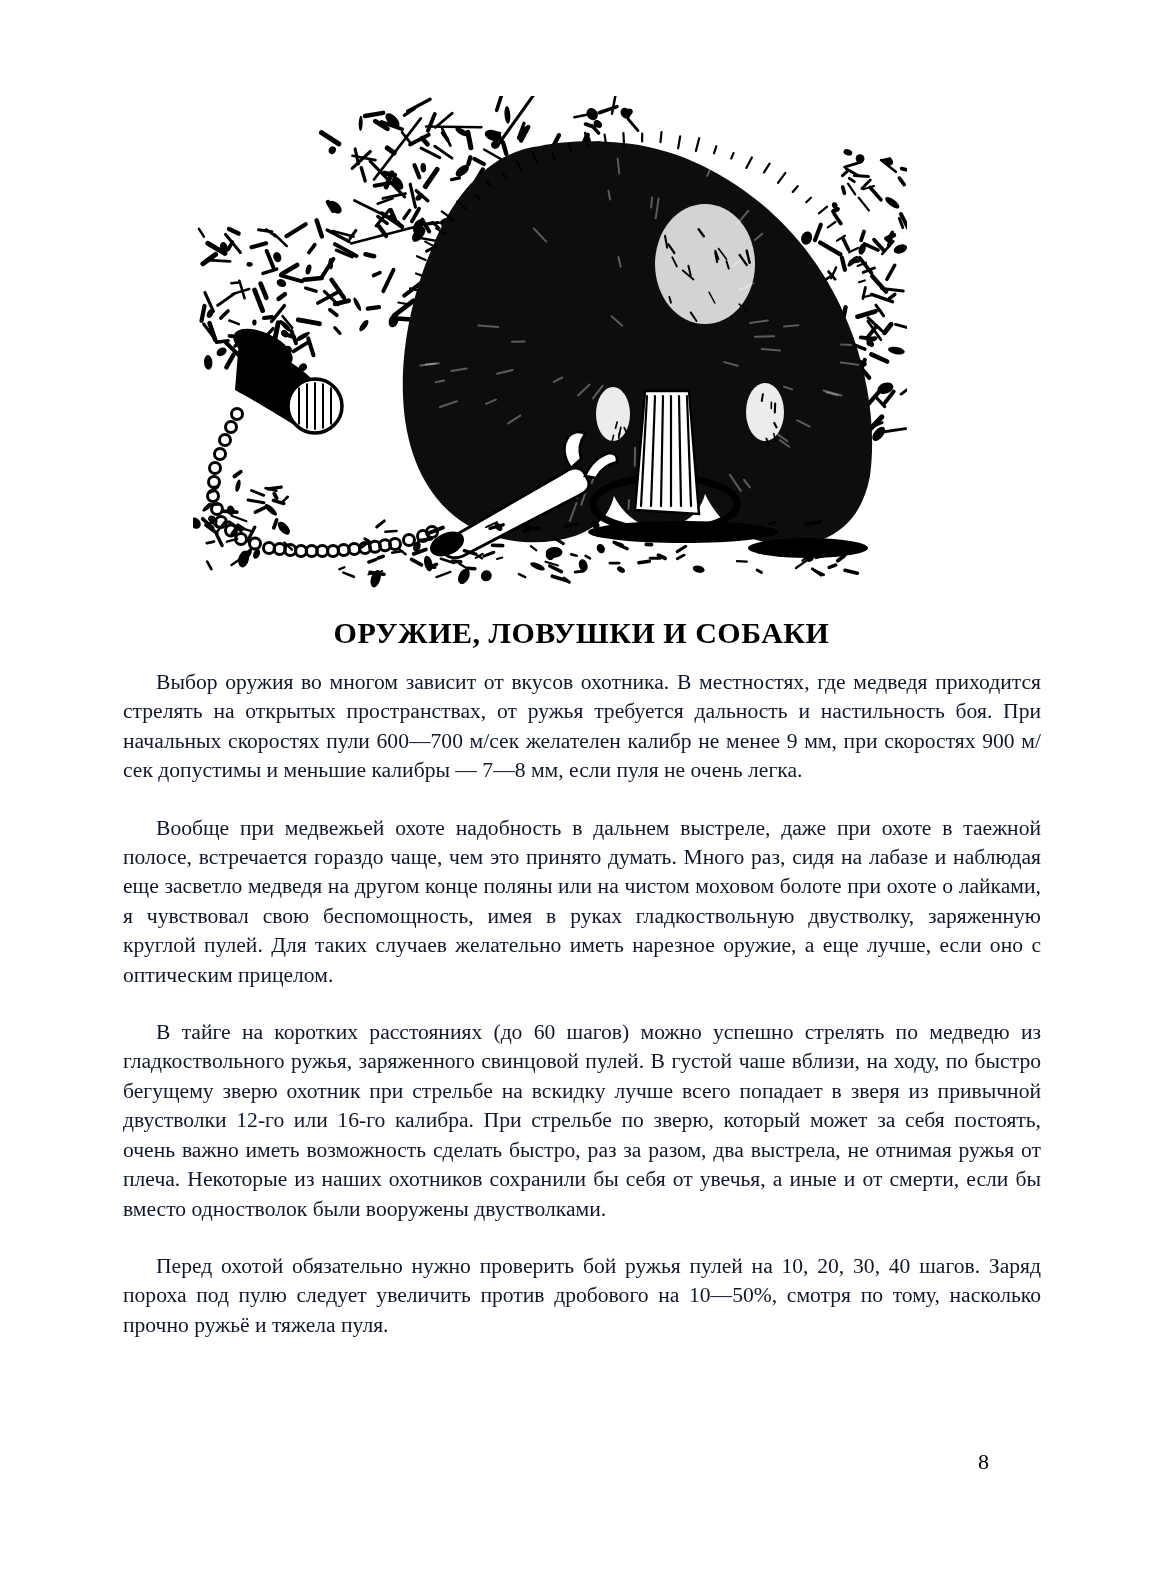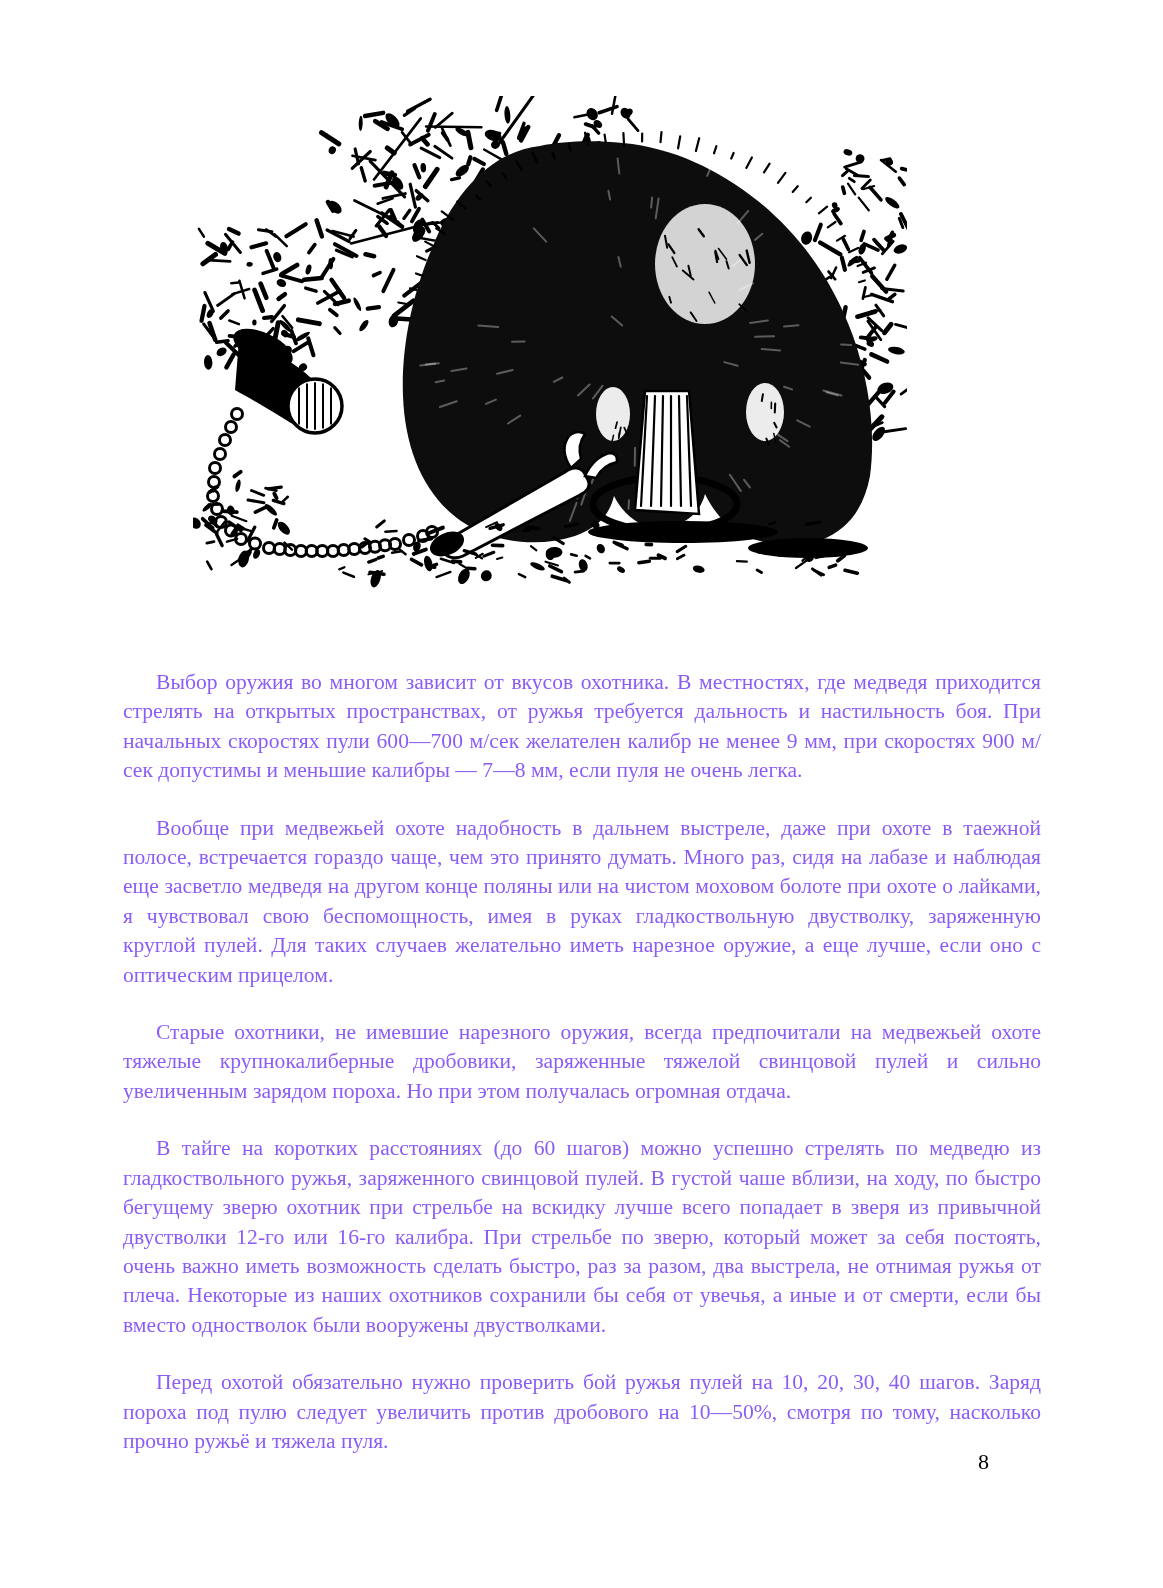--- a/index.html
+++ b/index.html
@@ -32,21 +32,21 @@
     letter-spacing: 0.5px;
     color: #000;
   }
   .bodytext {
     position: absolute;
     left: 123px; top: 668px;
     width: 918px;
     font-size: 21.6px;
     line-height: 29.4px;
     text-align: justify;
-    color: #8b5cf6;
+    color: #0f172a;
   }
   .bodytext p {
     margin: 0 0 28px 0;
     text-indent: 33px;
   }
   .bodytext p:last-child { margin-bottom: 12px; }
   .pageno {
     position: absolute;
     left: 978px; top: 1449px;
     font-size: 22px;
@@ -766,24 +766,24 @@
           <line x1="580.8" y1="337.5" x2="582.6" y2="345.4" stroke="#000" stroke-width="1.5" stroke-linecap="round"></line>
           <line x1="581.3" y1="326.9" x2="583.6" y2="331.4" stroke="#000" stroke-width="2.1" stroke-linecap="round"></line>
           <line x1="582.2" y1="307.6" x2="581.8" y2="316.5" stroke="#000" stroke-width="2.1" stroke-linecap="round"></line>
           <line x1="569.9" y1="298.3" x2="568.8" y2="305.0" stroke="#000" stroke-width="2.0" stroke-linecap="round"></line>
           <line x1="578.4" y1="306.2" x2="578.3" y2="312.5" stroke="#000" stroke-width="1.6" stroke-linecap="round"></line>
           <line x1="573.3" y1="342.5" x2="576.0" y2="348.3" stroke="#000" stroke-width="1.9" stroke-linecap="round"></line>
         </g>
     </svg>
   </figure>
 
+  <h1 class="heading">ОРУЖИЕ, ЛОВУШКИ И СОБАКИ</h1>
 
   <div class="bodytext">
     <p>Выбор оружия во многом зависит от вкусов охотника. В местностях, где медведя приходится стрелять на открытых пространствах, от ружья требуется дальность и настильность боя. При начальных скоростях пули 600—700 м/сек желателен калибр не менее 9 мм, при скоростях 900 м/сек допустимы и меньшие калибры — 7—8 мм, если пуля не очень легка.</p>
     <p>Вообще при медвежьей охоте надобность в дальнем выстреле, даже при охоте в таежной полосе, встречается гораздо чаще, чем это принято думать. Много раз, сидя на лабазе и наблюдая еще засветло медведя на другом конце поляны или на чистом моховом болоте при охоте о лайками, я чувствовал свою беспомощность, имея в руках гладкоствольную двустволку, заряженную круглой пулей. Для таких случаев желательно иметь нарезное оружие, а еще лучше, если оно с оптическим прицелом.</p>
-    <p>Старые охотники, не имевшие нарезного оружия, всегда предпочитали на медвежьей охоте тяжелые крупнокалиберные дробовики, заряженные тяжелой свинцовой пулей и сильно увеличенным зарядом пороха. Но при этом получалась огромная отдача.</p>
     <p>В тайге на коротких расстояниях (до 60 шагов) можно успешно стрелять по медведю из гладкоствольного ружья, заряженного свинцовой пулей. В густой чаше вблизи, на ходу, по быстро бегущему зверю охотник при стрельбе на вскидку лучше всего попадает в зверя из привычной двустволки 12-го или 16-го калибра. При стрельбе по зверю, который может за себя постоять, очень важно иметь возможность сделать быстро, раз за разом, два выстрела, не отнимая ружья от плеча. Некоторые из наших охотников сохранили бы себя от увечья, а иные и от смерти, если бы вместо одностволок были вооружены двустволками.</p>
     <p>Перед охотой обязательно нужно проверить бой ружья пулей на 10, 20, 30, 40 шагов. Заряд пороха под пулю следует увеличить против дробового на 10—50%, смотря по тому, насколько прочно ружьё и тяжела пуля.</p>
   </div>
 
   <div class="pageno">8</div>
 
 </div>
 
 </body></html>

